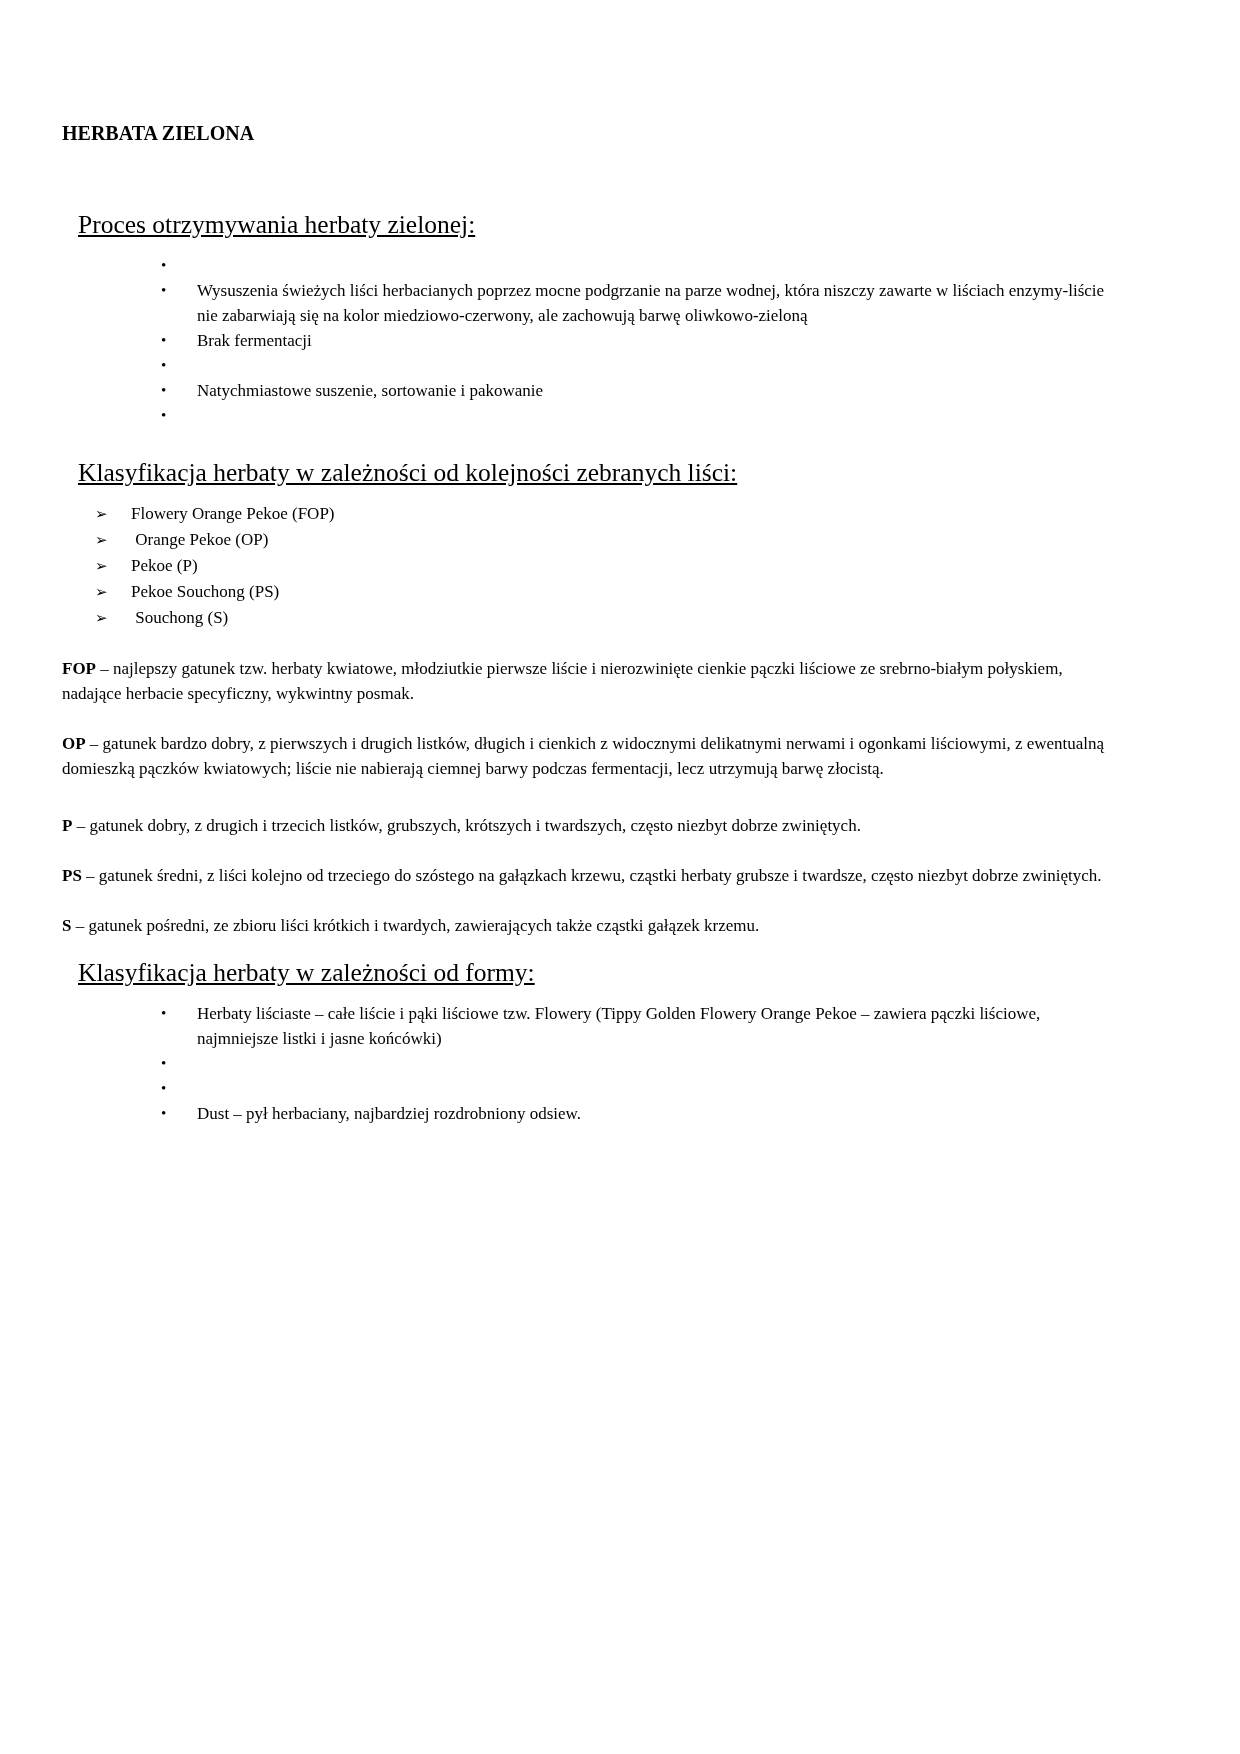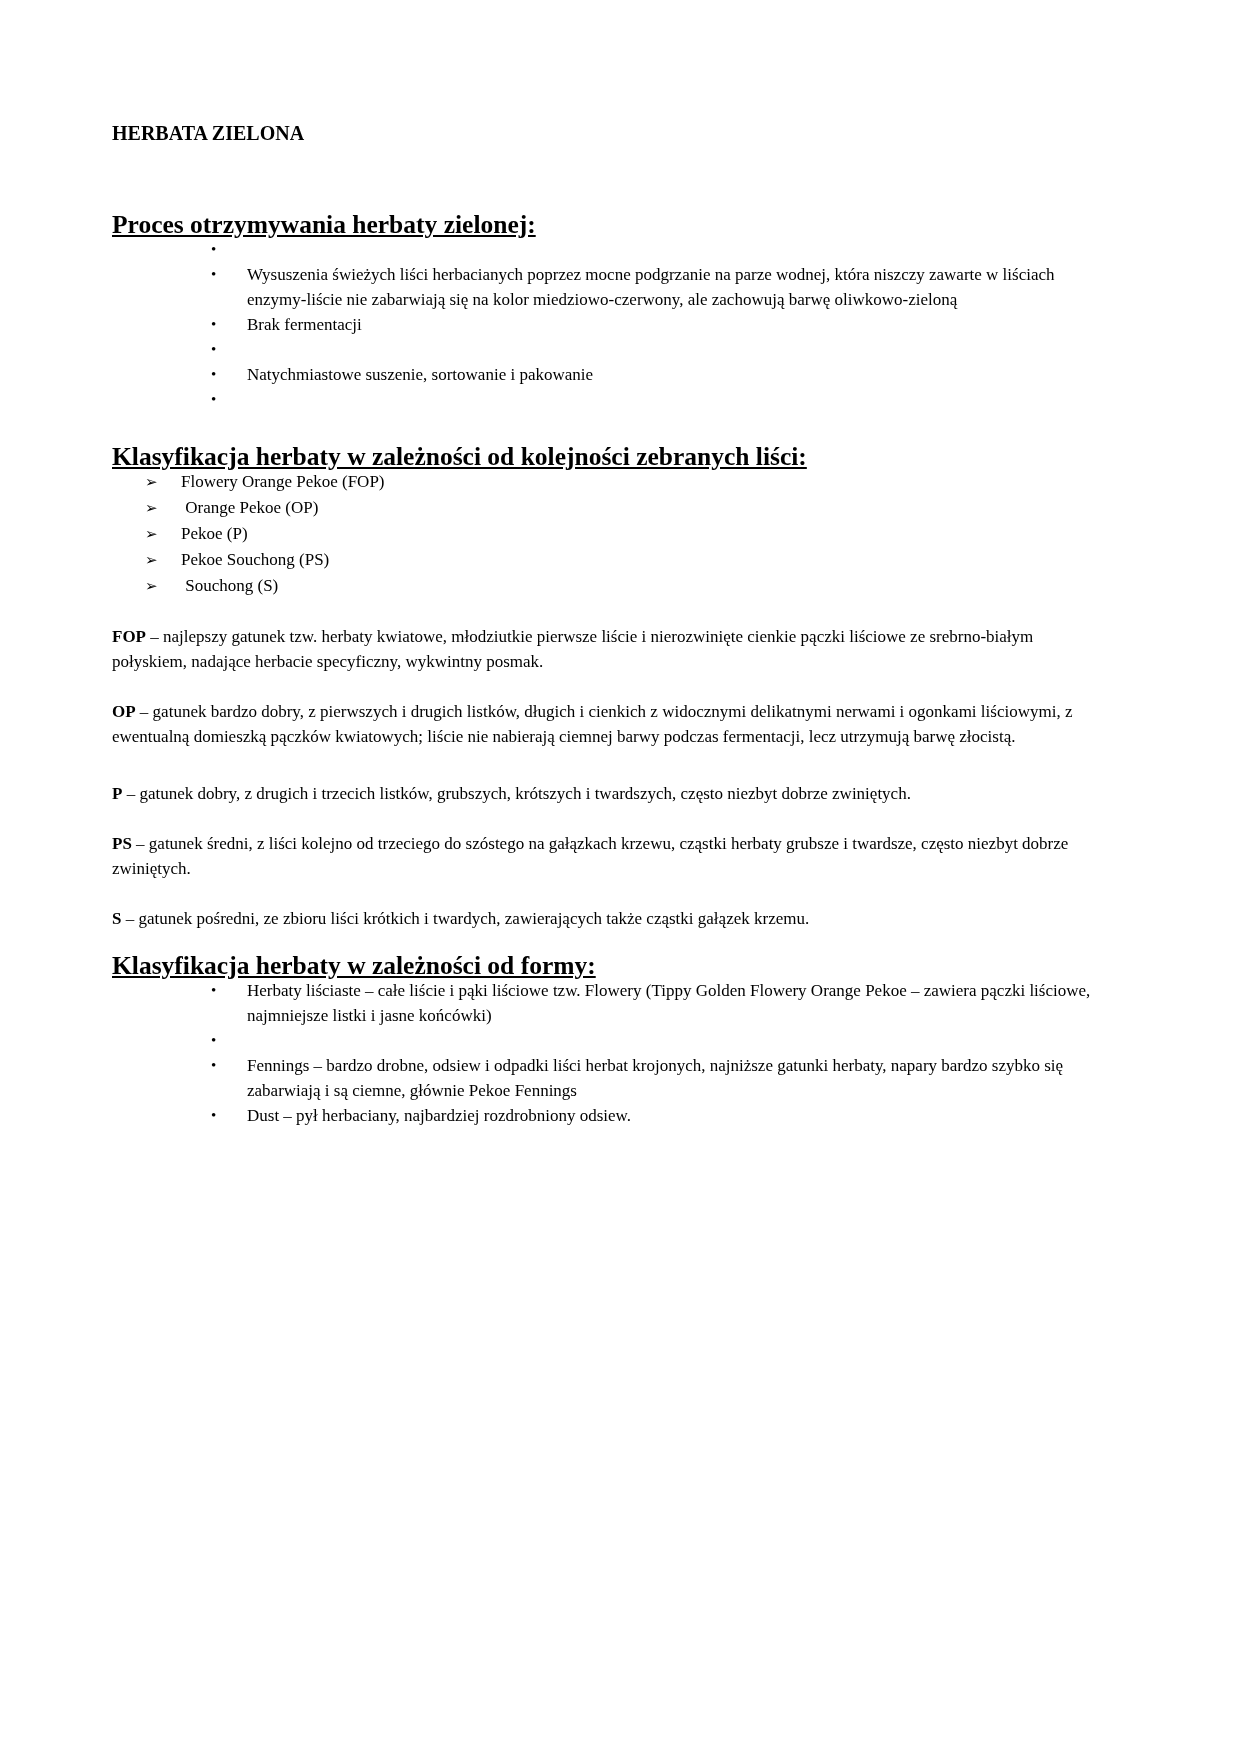--- a/index.html
+++ b/index.html
@@ -10,32 +10,32 @@
   .page {
     position: relative;
     width: 1240px;
     min-height: 1754px;
     background: #ffffff;
     color: #000000;
     font-family: "Liberation Serif", "DejaVu Serif", serif;
     font-size: 17px;
     line-height: 25px;
     box-sizing: border-box;
-    padding: 121px 130px 60px 112px;
+    padding: 121px 130px 60px 62px;
   }
   .doc-title {
     font-size: 20px;
     font-weight: bold;
     line-height: 25px;
     margin: 0 0 66px 0;
   }
   .section-heading {
-    font-weight: bold;
+    font-weight: normal;
     text-decoration: underline;
-    margin: 0;
+    margin: 16px;
     line-height: 25px;
   }
   .list {
     margin: 0;
   }
   .list-row {
     display: flex;
     align-items: flex-start;
   }
   .blist .list-row { padding-left: 99px; }
@@ -135,21 +135,20 @@
   <div class="list blist">
     <div class="list-row">
       <span class="marker">•</span>
       <span class="item-text">Herbaty liściaste – całe liście i pąki liściowe tzw. Flowery (Tippy Golden Flowery Orange Pekoe – zawiera pączki liściowe, najmniejsze listki i jasne końcówki)</span>
     </div>
     <div class="list-row">
       <span class="marker">•</span>
     </div>
     <div class="list-row">
       <span class="marker">•</span>
-      <span class="item-text">Fennings – bardzo drobne, odsiew i odpadki liści herbat krojonych, najniższe gatunki herbaty, napary bardzo szybko się zabarwiają i są ciemne, głównie Pekoe Fennings</span>
     </div>
     <div class="list-row">
       <span class="marker">•</span>
       <span class="item-text">Dust – pył herbaciany, najbardziej rozdrobniony odsiew.</span>
     </div>
   </div>
 
 </div>
 
 </body></html>

